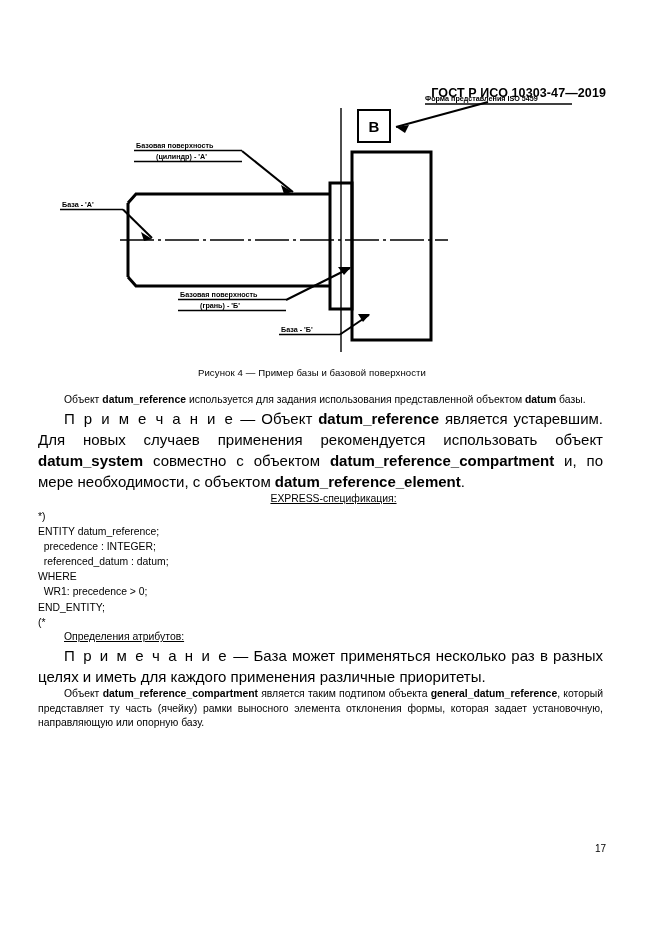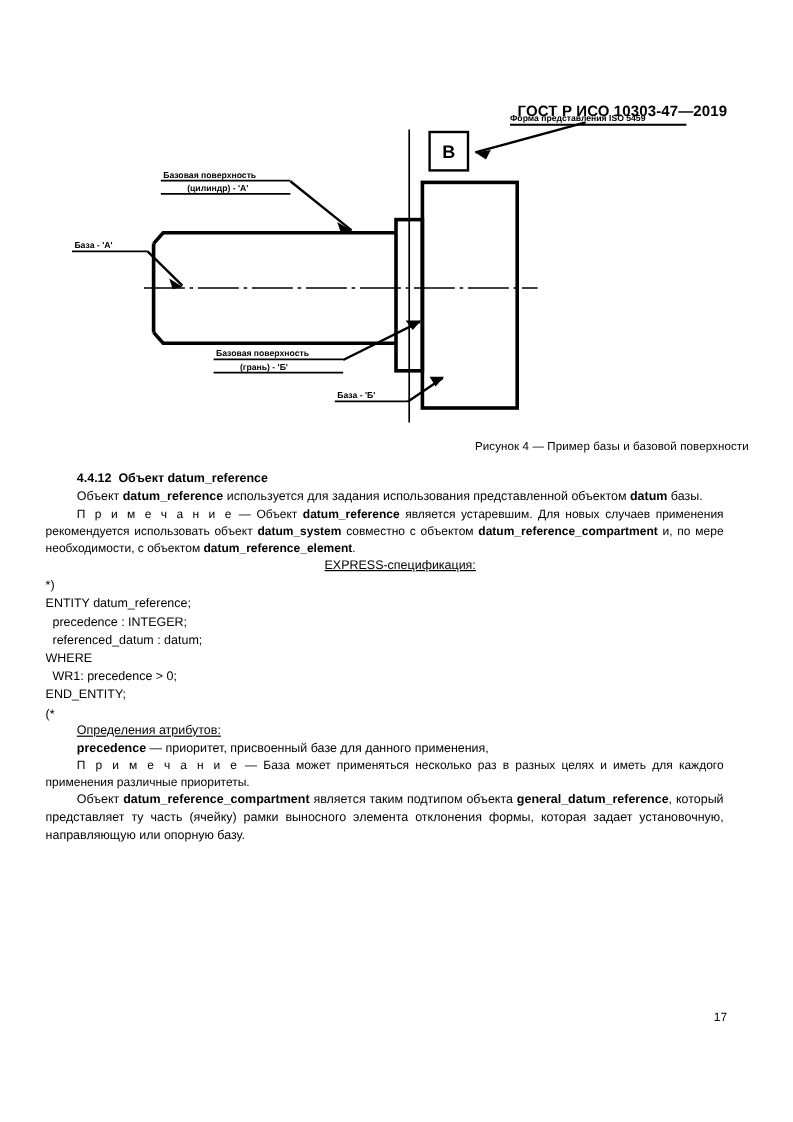--- a/index.html
+++ b/index.html
@@ -47,21 +47,21 @@
   .fig-label {
     font-family: "Liberation Sans", sans-serif;
     font-weight: bold;
     fill: #000;
   }
   .fig-caption {
     position: absolute;
     top: 367px;
     left: 0;
     width: 624px;
-    text-align: right;
+    text-align: center;
     font-size: 9.6px;
     letter-spacing: 0.1px;
   }
 
   
   .body {
     position: absolute;
     left: 38px;
     top: 393px;
     width: 565px;
@@ -76,21 +76,21 @@
     font-size: 10.4px;
     margin: 0 0 2px 0;
     text-indent: 26px;
   }
   .para {
     text-align: justify;
     text-indent: 26px;
     margin: 0;
   }
   .note {
-    font-size: 10px;
+    font-size: 15px;
     line-height: 1.4;
     text-align: justify;
     text-indent: 26px;
     margin: 7px 0 0 0;
   }
   .sp-note {
     letter-spacing: 1.6px;
   }
   .underline-head {
     text-decoration: underline;
@@ -172,43 +172,38 @@
       <line x1="279" y1="252.5" x2="340" y2="252.5" stroke="#000" stroke-width="1.4"></line>
       <line x1="340" y1="252.5" x2="369" y2="233" stroke="#000" stroke-width="2"></line>
       <path d="M 370 232 L 358 232 L 363 240 Z" fill="#000"></path>
     </svg>
   </div>
 
   <div class="fig-caption">Рисунок 4 — Пример базы и базовой поверхности</div>
 
   <div class="body">
 
-    <p class="h4">
-      <span>4.4.12</span>&nbsp;
-      <span>Объект datum_reference</span>
-    </p>
 
     <p class="para"><span>Объект </span><b>datum_reference</b><span> используется для задания использования представленной объектом </span><b>datum</b><span> базы.</span></p>
 
     <p class="note"><span class="sp-note">П р и м е ч а н и е</span><span> — Объект </span><b>datum_reference</b><span> является устаревшим. Для новых случаев применения рекомендуется использовать объект </span><b>datum_system</b><span> совместно с объектом </span><b>datum_reference_compartment</b><span> и, по мере необходимости, с объектом </span><b>datum_reference_element</b><span>.</span></p>
 
     <p class="underline-head gap-s"><span>EXPRESS-спецификация:</span></p>
 
     <pre class="code">*)
 ENTITY datum_reference;
   precedence : INTEGER;
   referenced_datum : datum;
 WHERE
   WR1: precedence &gt; 0;
 END_ENTITY;
 (*</pre>
 
     <p class="underline-head gap-m"><span>Определения атрибутов:</span></p>
 
-    <p class="para"><b>precedence</b><span> — приоритет, присвоенный базе для данного применения,</span></p>
 
     <p class="note"><span class="sp-note">П р и м е ч а н и е</span><span> — База может применяться несколько раз в разных целях и иметь для каждого применения различные приоритеты.</span></p>
 
 
 
 
 
     <p class="para"><span>Объект </span><b>datum_reference_compartment</b><span> является таким подтипом объекта </span><b>general_datum_reference</b><span>, который представляет ту часть (ячейку) рамки выносного элемента отклонения формы, которая задает установочную, направляющую или опорную базу.</span></p>
   </div>
 

